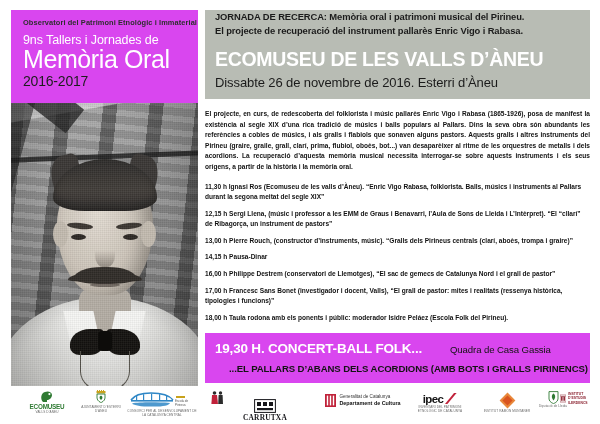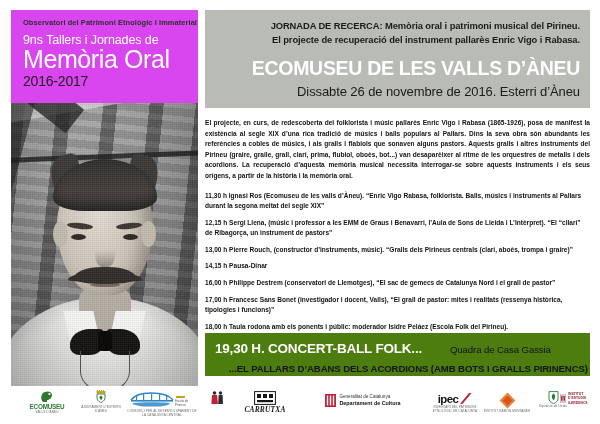--- a/index.html
+++ b/index.html
@@ -272,24 +272,23 @@
 
   
   #right-col {
     position: absolute;
     left: 205px;
     top: 10px;
     width: 385px;
   }
   #header-panel {
     background: #b8bcb4;
-    padding: 9px 10px 8px 10px;
+    padding: 0 10px 8px 10px;
     box-sizing: border-box;
     width: 385px;
-    text-align: right;
   }
   .jornada-l1, .jornada-l2 {
     font-size: 9.4px;
     font-weight: bold;
     color: #1b1b1b;
     line-height: 1.45;
     letter-spacing: -0.1px;
   }
   .ecomuseu-big {
     margin-top: 12px;
@@ -330,22 +329,22 @@
     margin-bottom: 6px;
     text-align: left;
     letter-spacing: 0.01px;
   }
 
   #concert-band {
     position: absolute;
     left: 205px;
     top: 333px;
     width: 385px;
-    height: 43px;
-    background: #4d7c0f;
+    height: 50px;
+    background: #d946ef;
     box-sizing: border-box;
     padding: 8px 10px 0 10px;
   }
   .concert-row1 {
     display: flex;
     align-items: baseline;
   }
   .concert-title {
     font-size: 13.5px;
     font-weight: bold;
@@ -400,31 +399,31 @@
   .eco-word {
     font-size: 6.3px; font-weight: bold; color: #2f7a33; letter-spacing: -0.2px;
   }
   
   #logo-ajuntament { left: 80px; top: 0px; width: 42px; }
   
   #logo-consorci { left: 126px; top: 2px; width: 72px; }
   
   #logo-dona { left: 202px; top: 0px; width: 30px; }
   
-  #logo-carrutxa { left: 236px; top: 1px; width: 58px; font-style: italic; }
+  #logo-carrutxa { left: 236px; top: 9px; width: 58px; }
   .carrutxa-word {
     font-size: 7.4px; font-weight: bold; color: #16161a; letter-spacing: 0.2px;
     font-family: "Liberation Serif", serif;
   }
   
   #logo-generalitat { left: 318px; top: 4px; width: 90px; }
   .gen-l1 { font-size: 4.6px; color: #333; line-height: 1.25; }
   .gen-l2 { font-size: 5.4px; color: #111; font-weight: bold; line-height: 1.25; }
   
-  #logo-ipec { left: 428px; top: 3px; width: 54px; align-items: center; }
+  #logo-ipec { left: 413px; top: 3px; width: 54px; align-items: center; }
   .ipec-word { font-size: 11.5px; font-weight: bold; color: #141414; letter-spacing: -0.6px; }
   
   #logo-irmu { left: 476px; top: 2px; width: 62px; }
   
   #logo-diputacio { left: 530px; top: 1px; width: 46px; }
   
   #logo-ieilleidencs { left: 560px; top: 2px; width: 38px; }
   .iei-word { font-size: 3.4px; color: #8b2230; font-weight: bold; line-height: 1.25; }
 </style>
 </head>

